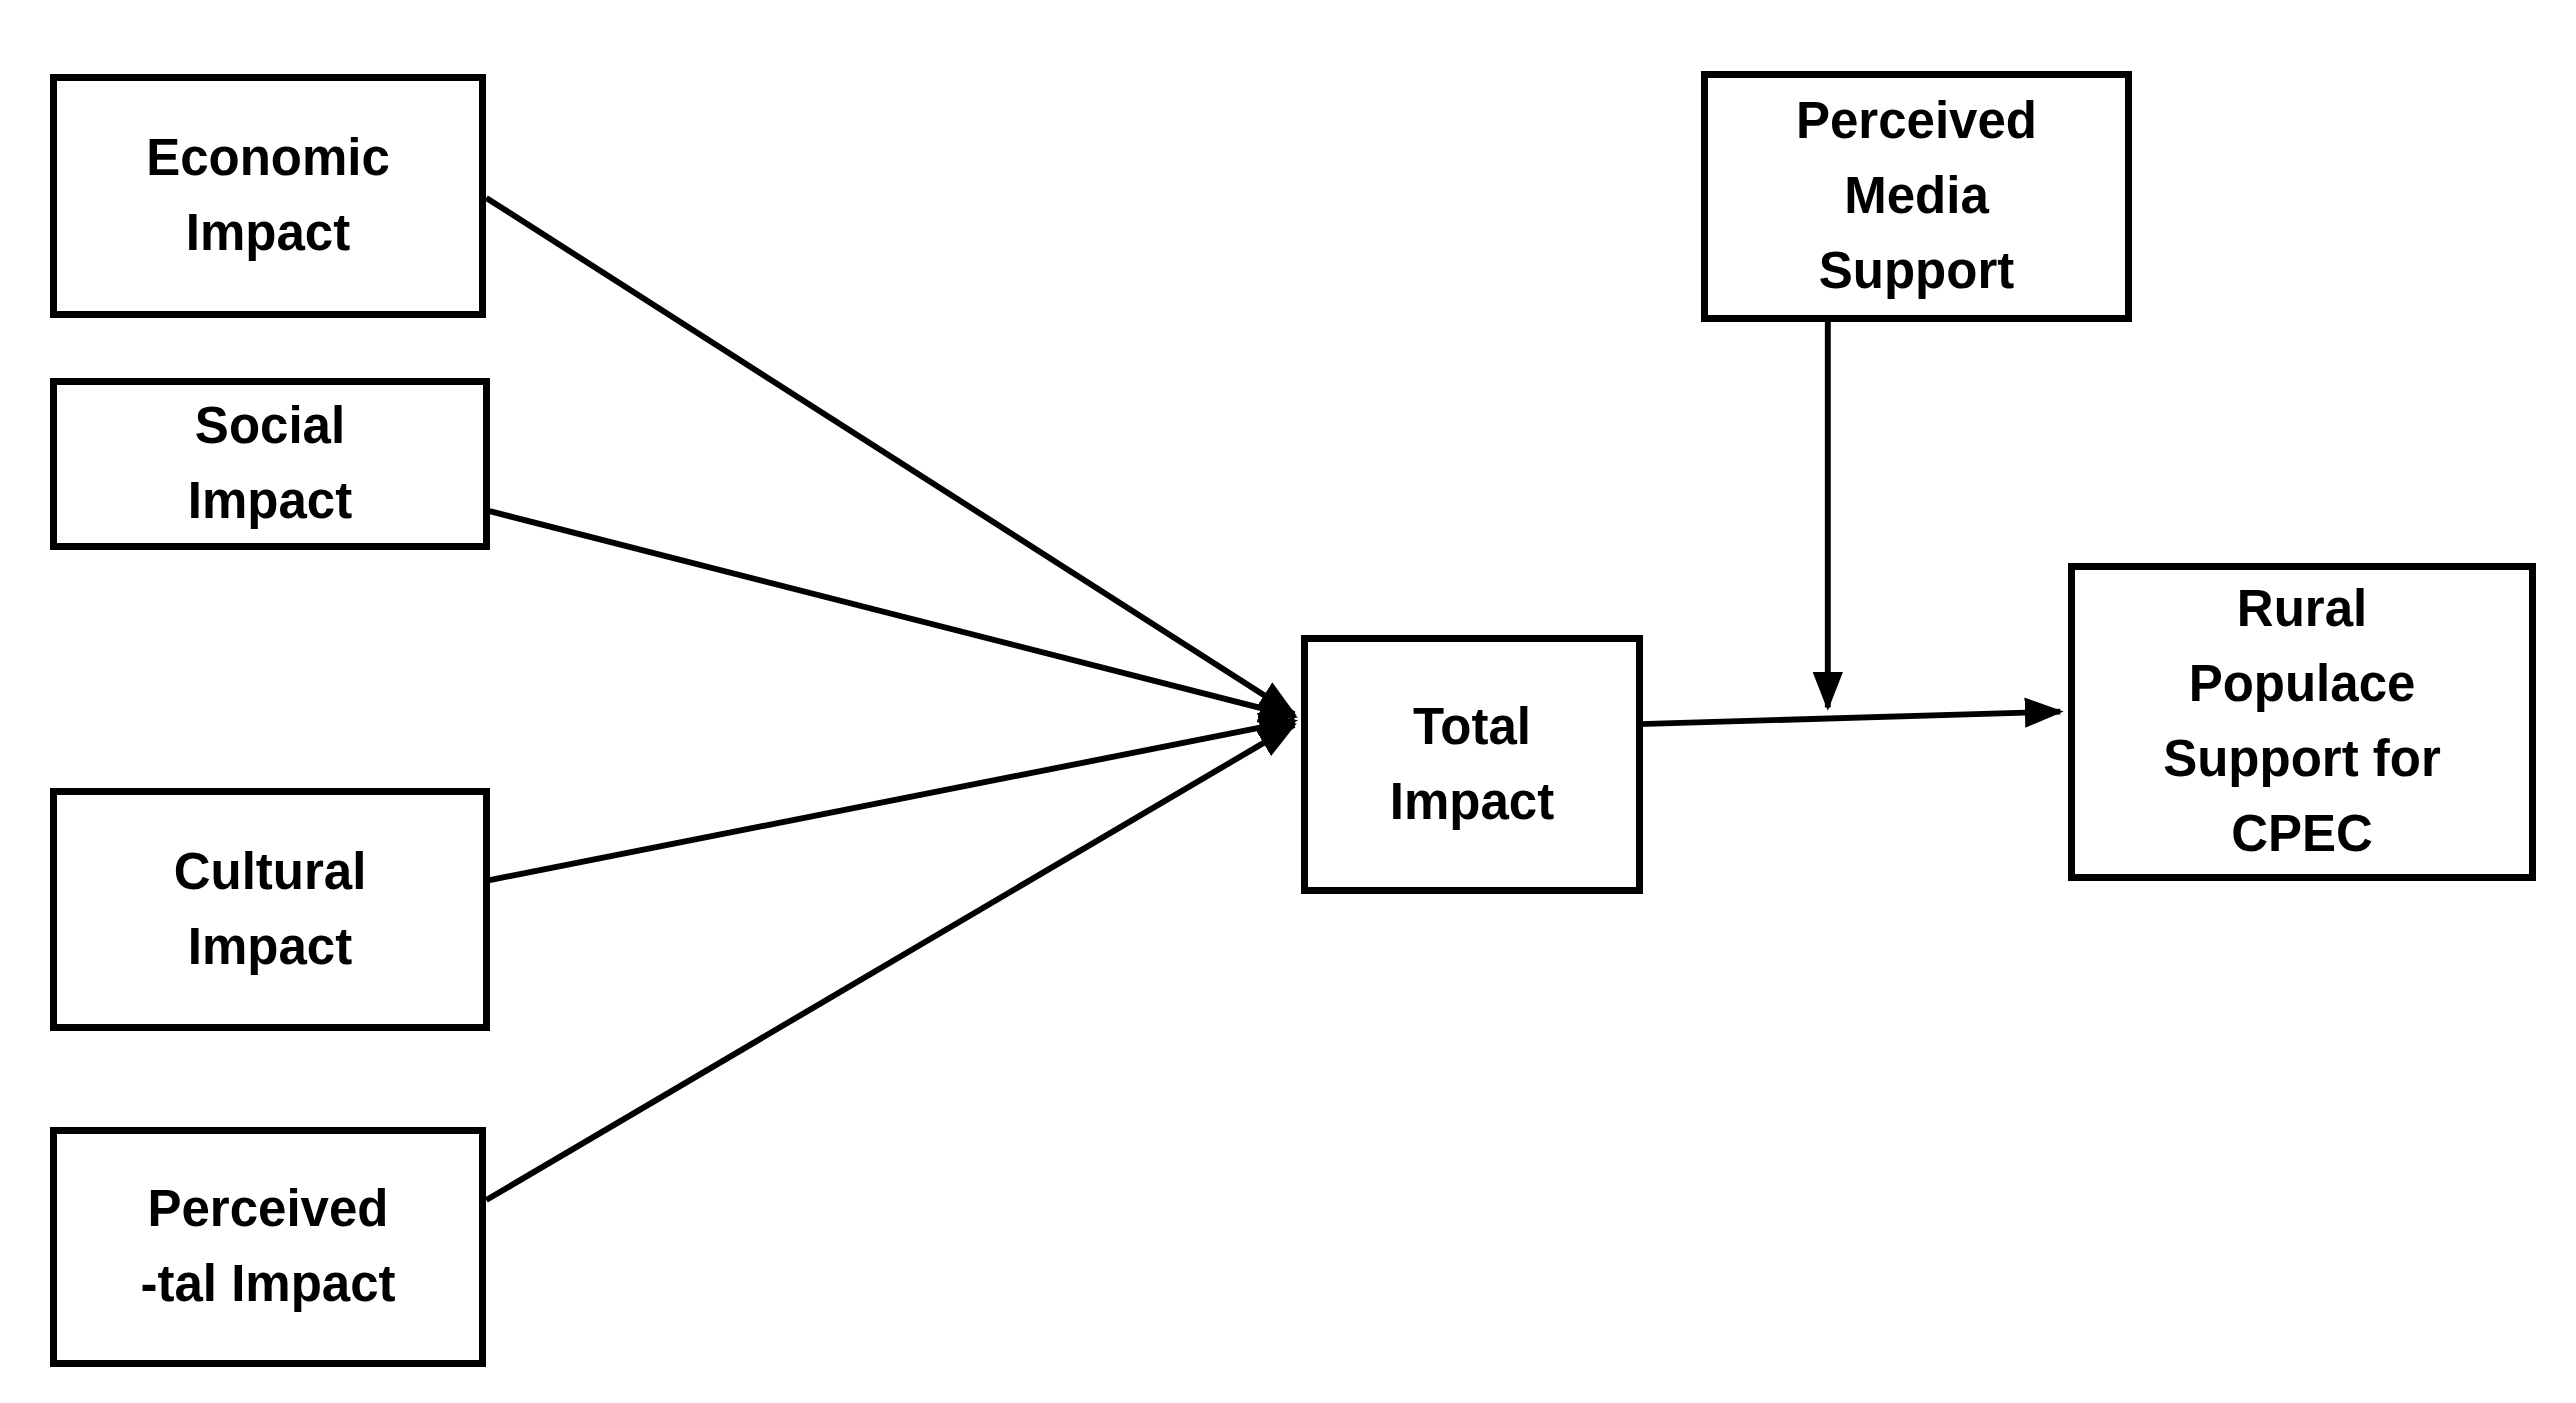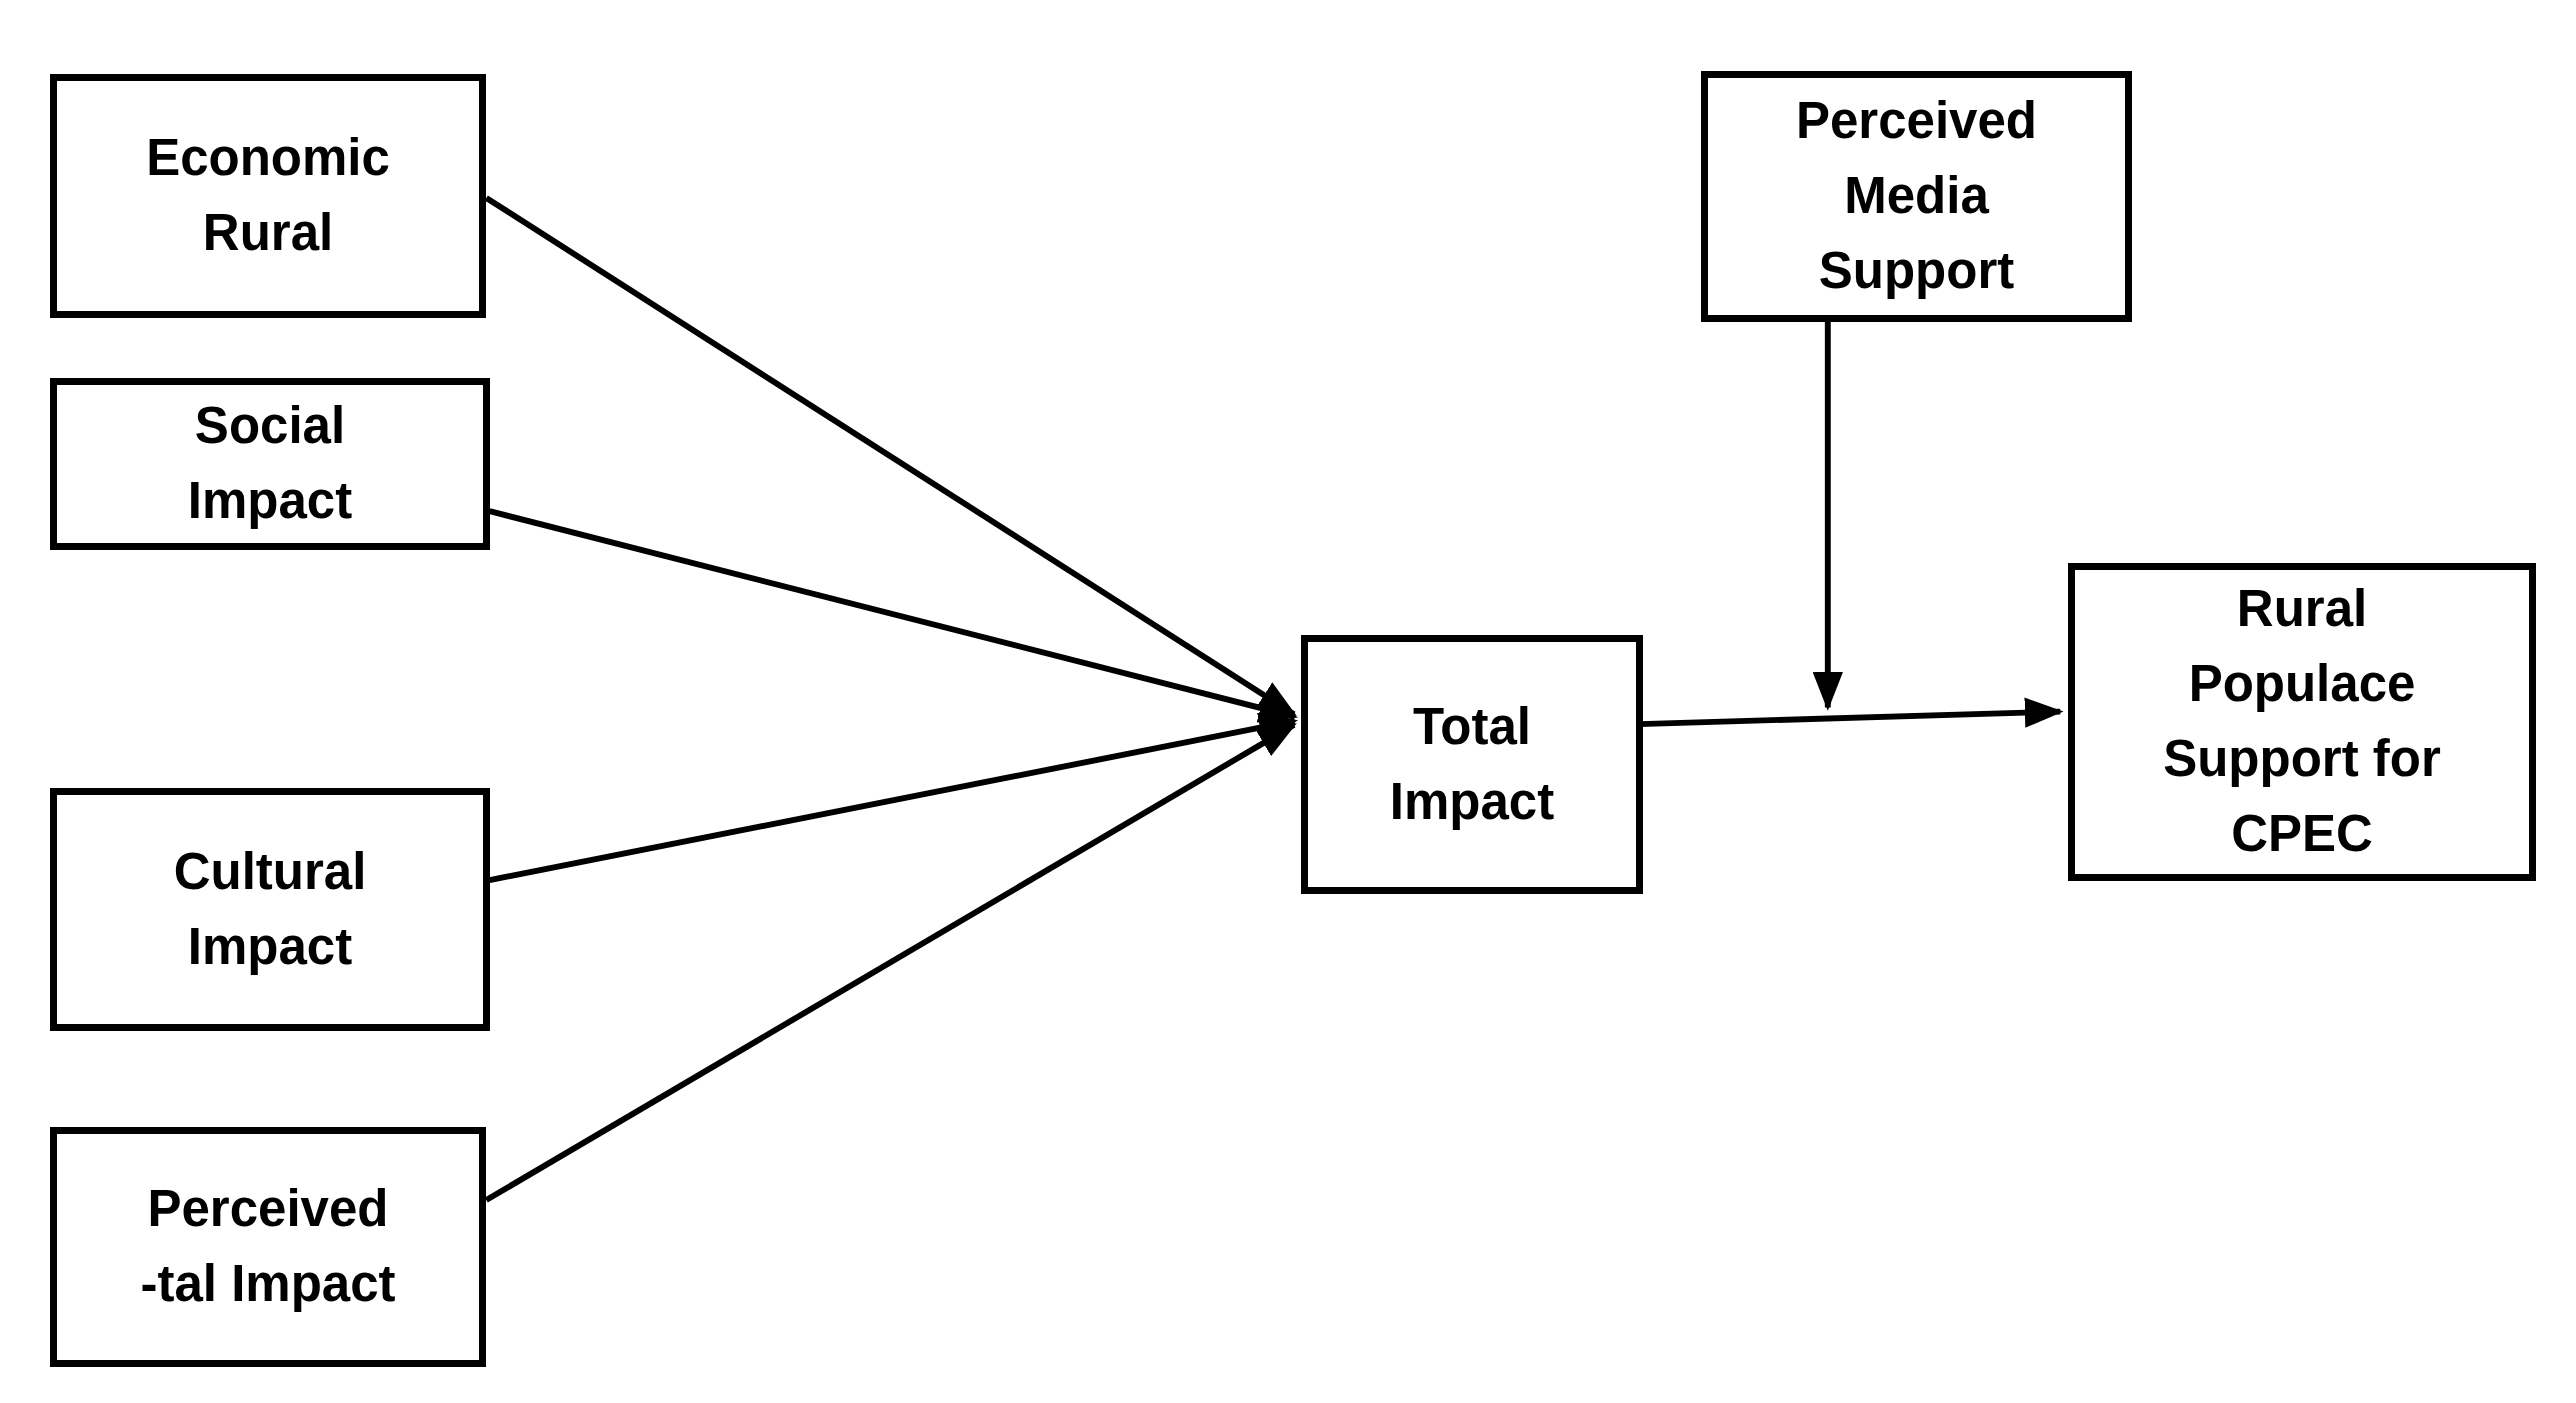--- a/index.html
+++ b/index.html
@@ -67,21 +67,21 @@
     <line class="edge" x1="577" y1="235" x2="1536" y2="848" marker-end="url(#ah)"></line>
     <line class="edge" x1="581" y1="607" x2="1537" y2="851" marker-end="url(#ah)"></line>
     <line class="edge" x1="581" y1="1045" x2="1537" y2="856" marker-end="url(#ah)"></line>
     <line class="edge" x1="577" y1="1425" x2="1536" y2="861" marker-end="url(#ah)"></line>
     <line class="edge" x1="1907" y1="861" x2="2446" y2="845" marker-end="url(#ah)"></line>
     <line class="edge" x1="2170" y1="382" x2="2170" y2="840" marker-end="url(#ah)"></line>
   </svg>
 
   <div class="node node-economic">
     <span class="node-label">Economic
-Rural</span>
+Impact</span>
   </div>
 
   <div class="node node-social">
     <span class="node-label">Social
 Impact</span>
   </div>
 
   <div class="node node-cultural">
     <span class="node-label">Cultural
 Impact</span>

